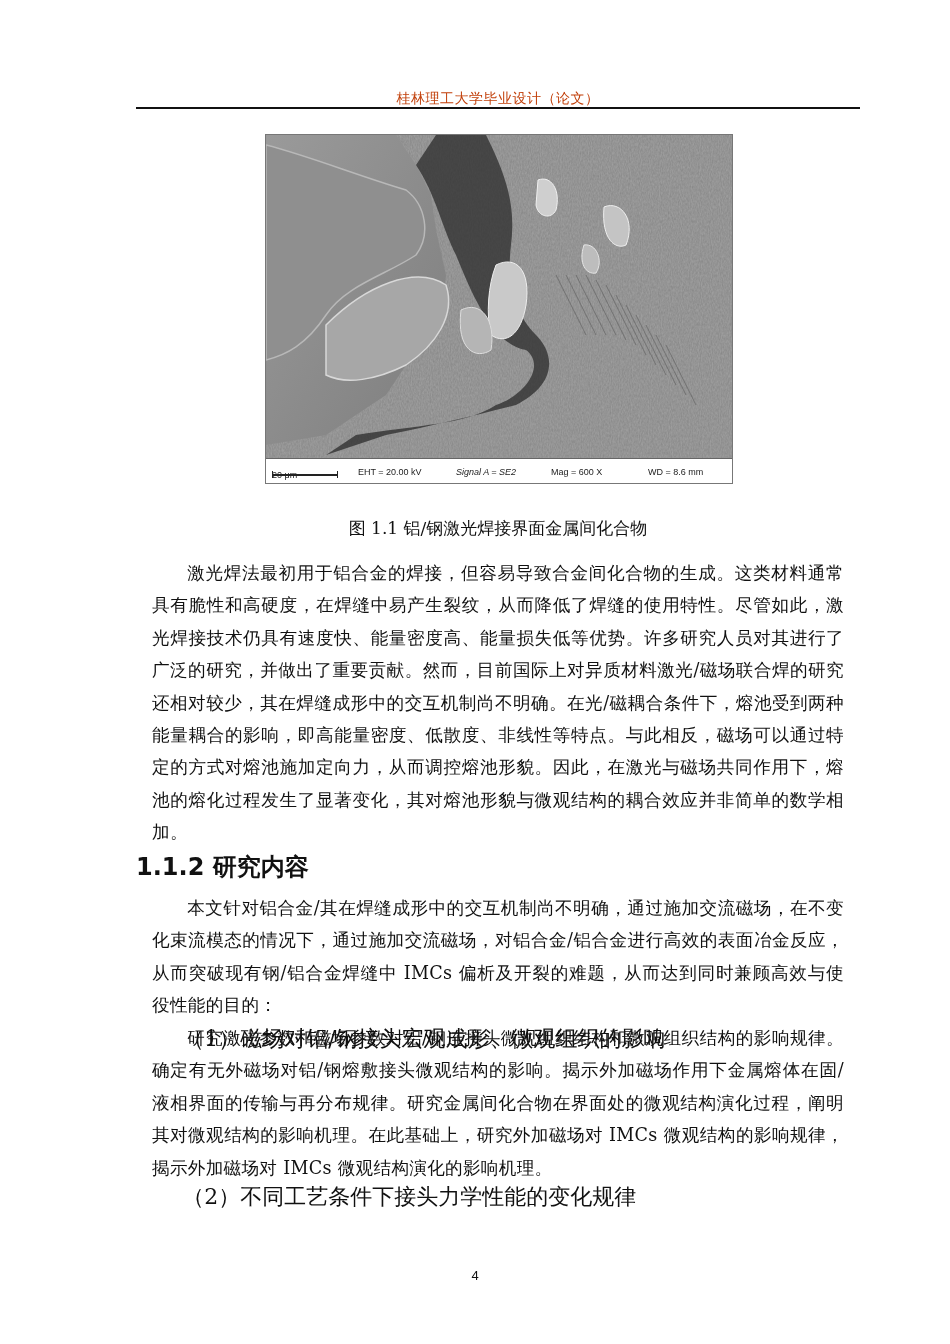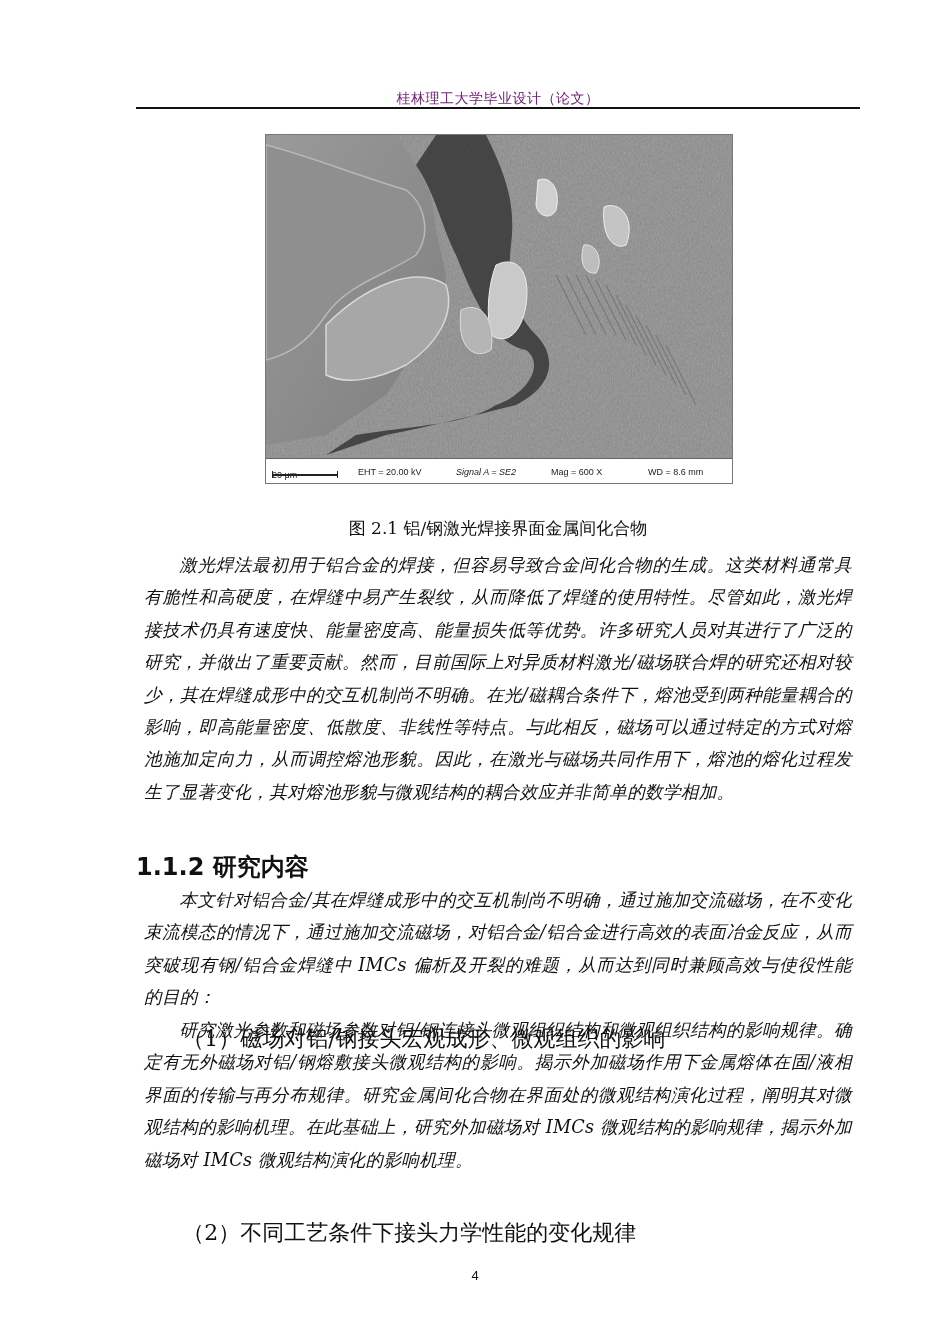--- a/index.html
+++ b/index.html
@@ -1,44 +1,44 @@
 <!DOCTYPE html>
 <html><head>
 <meta charset="utf-8">
 <style>
   html, body { margin:0; padding:0; background:#ffffff; }
   body { width:950px; height:1344px; position:relative; overflow:hidden;
          font-family:"DejaVu Serif", "Liberation Serif", serif; color:#111; }
   .header-title { position:absolute; top:90px; left:136px; width:724px; text-align:center;
-                  font-size:14px; color:#701a75; letter-spacing:0.5px; }
+                  font-size:14px; color:#c2410c; letter-spacing:0.5px; }
   .header-rule { position:absolute; top:107px; left:136px; width:724px; height:2px; background:#111; }
 
   .figure { position:absolute; top:134px; left:265px; width:466px; height:348px;
             border:1px solid #777; background:#8a8a8a; overflow:hidden; }
   .sem { position:absolute; left:0; top:0; width:466px; height:324px; }
   .infobar { position:absolute; left:0; bottom:0; width:466px; height:24px; background:#fff;
              border-top:1px solid #666; font-family:"Liberation Sans", sans-serif;
              font-size:9px; color:#222; }
   .infobar span { position:absolute; top:8px; white-space:nowrap; }
   .scalebar { position:absolute; left:6px; top:15px; width:66px; height:2px; background:#222; }
   .scalebar:before, .scalebar:after { content:""; position:absolute; top:-3px; width:1px; height:7px; background:#222; }
   .scalebar:before { left:0; } .scalebar:after { right:0; }
 
   .caption { position:absolute; top:517px; left:136px; width:724px; text-align:center; font-size:17px; }
   .text-block { position:absolute; left:136px; width:724px; font-size:17.6px; line-height:32.4px;
                 text-align:justify; text-align-last:left; letter-spacing:0.3px; }
-  .text-block p { margin:8px; text-indent:2em;font-style:italic; }
+  .text-block p { margin:16px; text-indent:2em; }
   .p1 { top:541px; }
   .section-heading { position:absolute; top:851px; left:136px; font-size:24px; font-weight:bold;
                      font-family:"DejaVu Sans", "Liberation Sans", sans-serif; }
   .p2 { top:876px; }
   .item { position:absolute; left:136px; width:724px; font-size:22px; padding-left:2.1em; box-sizing:border-box;margin-top:8px; }
   .item1 { top:1016px; }
   .p3 { top:1006px; }
-  .item2 { top:1210px; }
+  .item2 { top:1174px; }
   .page-number { position:absolute; top:1268px; left:0; width:950px; text-align:center;
                  font-family:"Liberation Sans", sans-serif; font-size:13px; }
 </style>
 </head>
 <body>
 
 <div class="header-title">桂林理工大学毕业设计（论文）</div>
 <div class="header-rule"></div>
 
 <div class="figure">
@@ -86,21 +86,21 @@
   <div class="infobar">
     <span style="left:6px; top:11px;">20 μm</span>
     <div class="scalebar"></div>
     <span style="left:92px;">EHT = 20.00 kV</span>
     <span style="left:190px;font-style:italic;">Signal A = SE2</span>
     <span style="left:285px;">Mag =    600 X</span>
     <span style="left:382px;text-align:center;">WD =  8.6 mm</span>
   </div>
 </div>
 
-<div class="caption">图 2.1 铝/钢激光焊接界面金属间化合物</div>
+<div class="caption">图 1.1 铝/钢激光焊接界面金属间化合物</div>
 
 <div class="text-block p1">
   <p>激光焊法最初用于铝合金的焊接，但容易导致合金间化合物的生成。这类材料通常具有脆性和高硬度，在焊缝中易产生裂纹，从而降低了焊缝的使用特性。尽管如此，激光焊接技术仍具有速度快、能量密度高、能量损失低等优势。许多研究人员对其进行了广泛的研究，并做出了重要贡献。然而，目前国际上对异质材料激光/磁场联合焊的研究还相对较少，其在焊缝成形中的交互机制尚不明确。在光/磁耦合条件下，熔池受到两种能量耦合的影响，即高能量密度、低散度、非线性等特点。与此相反，磁场可以通过特定的方式对熔池施加定向力，从而调控熔池形貌。因此，在激光与磁场共同作用下，熔池的熔化过程发生了显著变化，其对熔池形貌与微观结构的耦合效应并非简单的数学相加。</p>
 </div>
 
 <div class="section-heading">1.1.2 研究内容</div>
 
 <div class="text-block p2">
   <p>本文针对铝合金/其在焊缝成形中的交互机制尚不明确，通过施加交流磁场，在不变化束流模态的情况下，通过施加交流磁场，对铝合金/铝合金进行高效的表面冶金反应，从而突破现有钢/铝合金焊缝中 IMCs 偏析及开裂的难题，从而达到同时兼顾高效与使役性能的目的：</p>
 </div>

